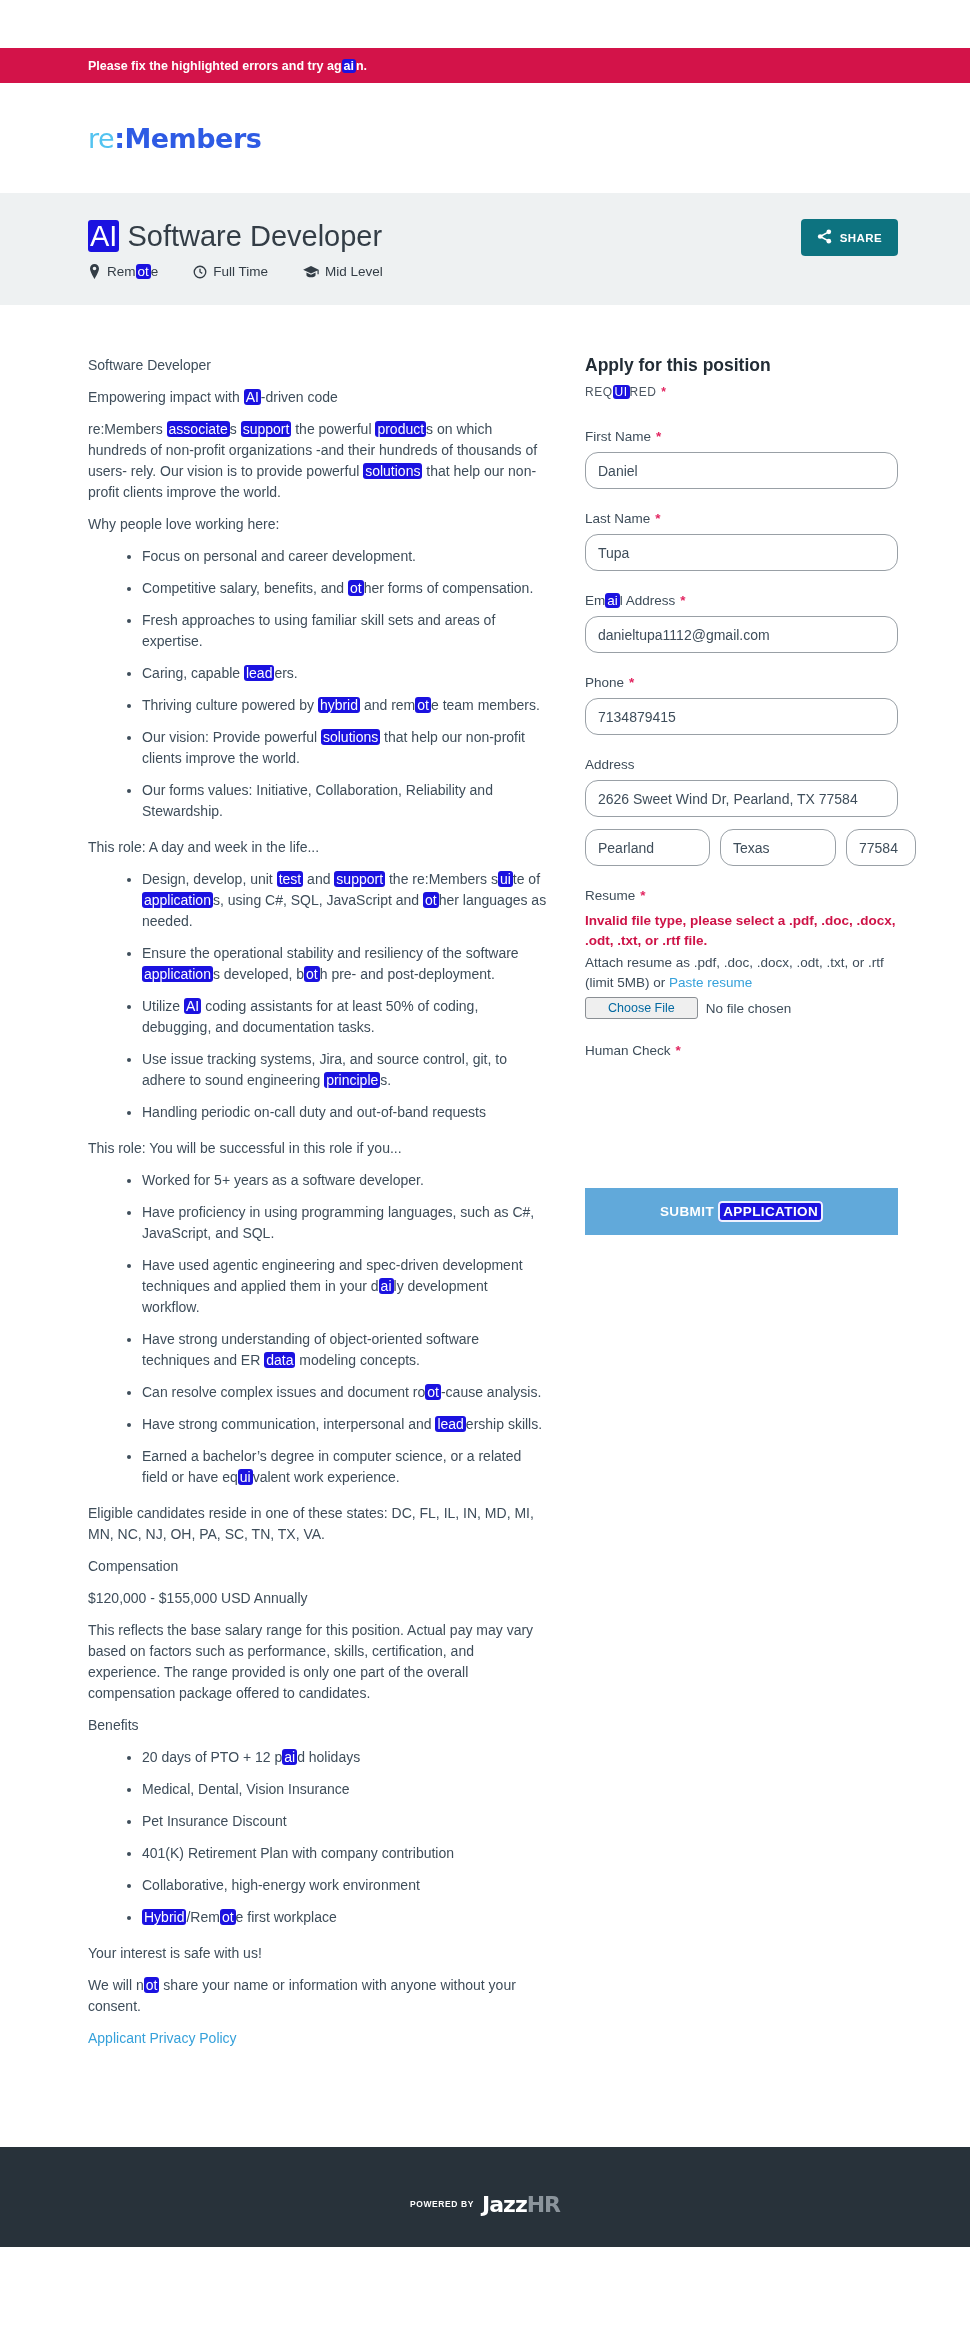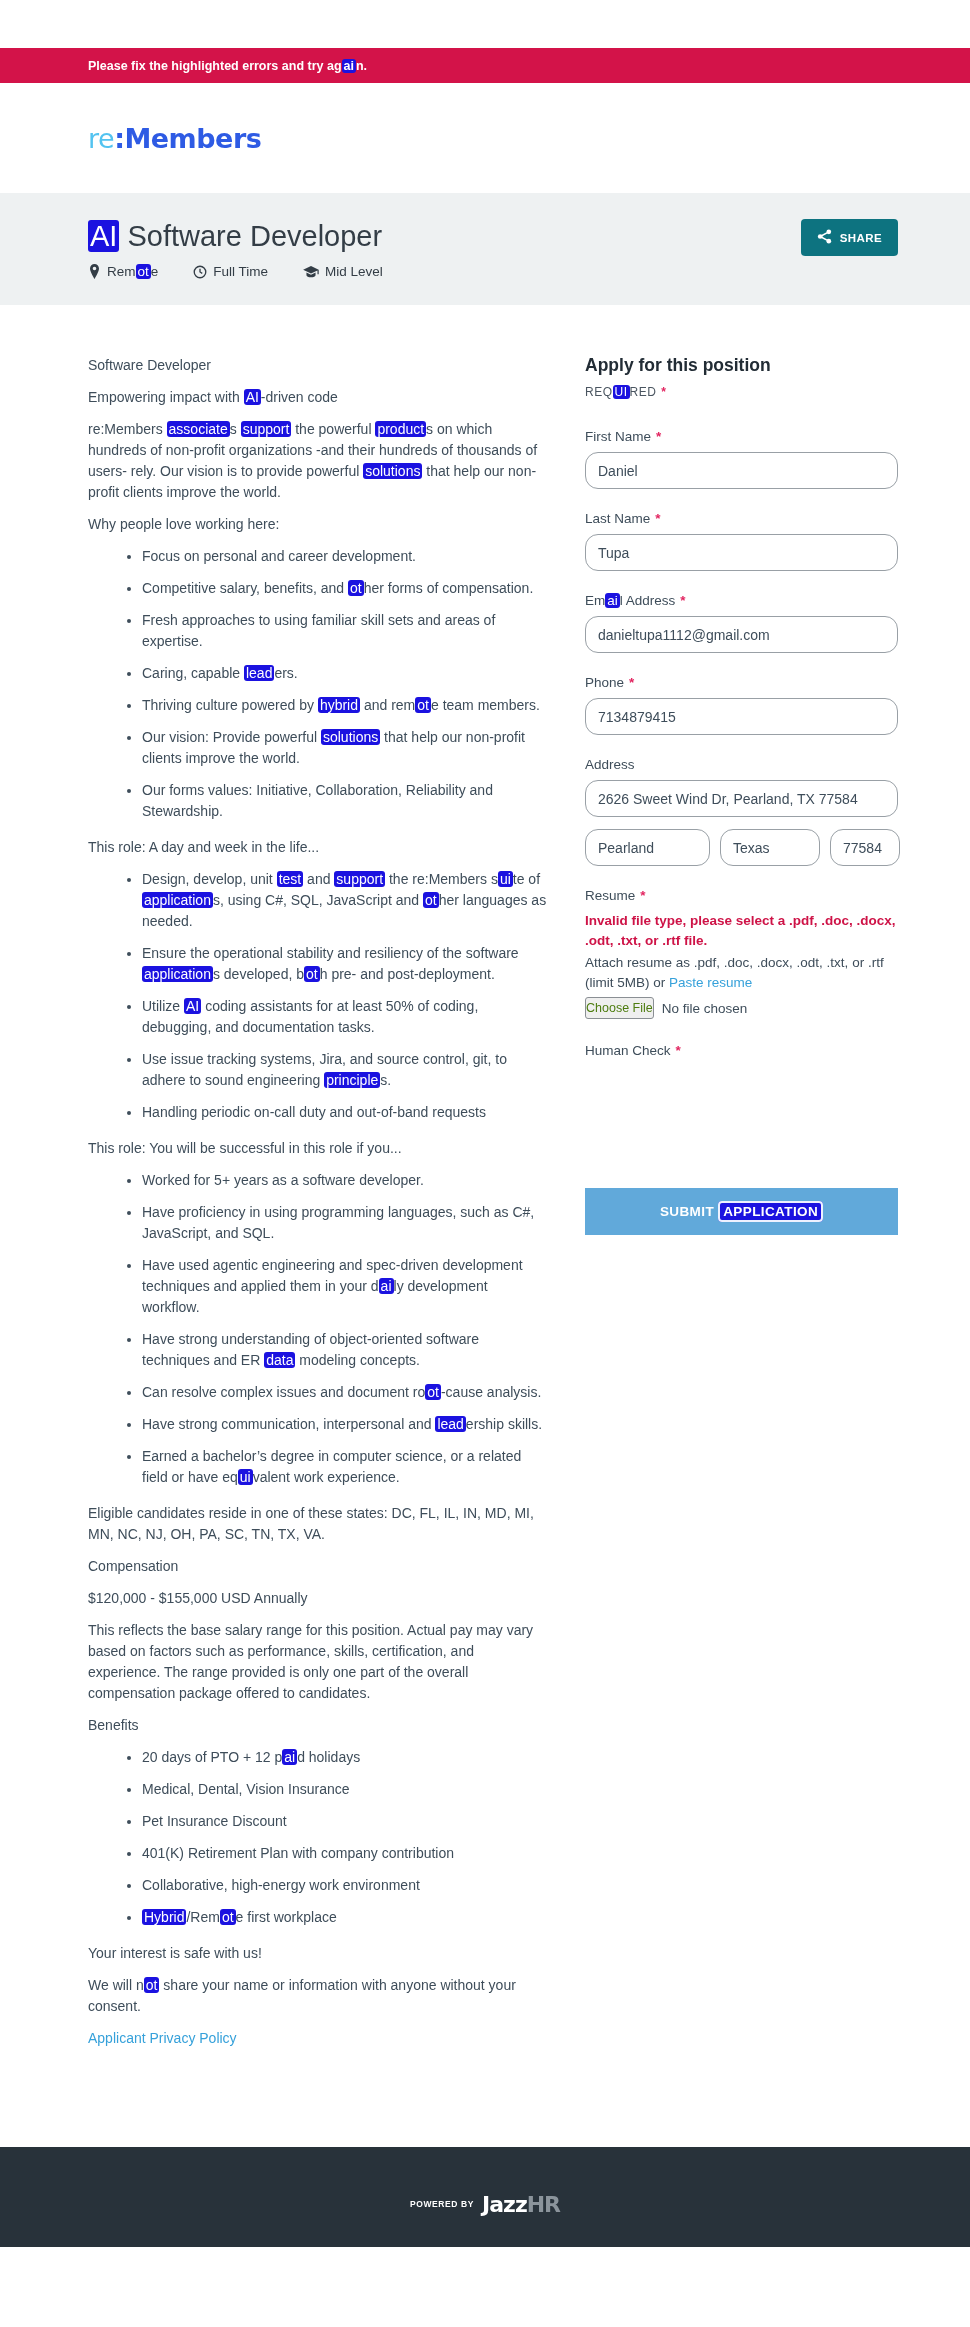--- a/index.html
+++ b/index.html
@@ -49,26 +49,26 @@
   .gap{width:37px;flex:none;}
   .right-col{width:313px;flex:none;}
   .apply-heading{font-size:17.5px;font-weight:bold;color:#222c35;margin-bottom:9px;}
   .required-line{font-size:12px;color:#4a5560;letter-spacing:.5px;margin-bottom:30px;}
   .ast{color:var(--ast);font-weight:bold;margin-left:5px;}
   .field{margin-bottom:22px;}
   .field-label{display:block;font-size:13.5px;color:var(--text);margin-bottom:8px;}
   .text-input{width:100%;height:37px;border:1px solid var(--inputborder);border-radius:13px;padding:0 12px;font-size:14px;color:var(--text);font-family:"Liberation Sans",sans-serif;background:#fff;}
   .addr-row{display:flex;gap:10px;margin-top:12px;}
   .addr-row .city{width:125px;}
-  .addr-row .state{width:100px;}
+  .addr-row .state{width:116px;}
   .addr-row .zip{width:70px;}
   .resume-error{color:var(--crimson);font-weight:bold;font-size:13.5px;line-height:20px;margin:4px 0 2px;}
   .attach-text{font-size:13.5px;line-height:20px;margin-bottom:4px;}
   .file-row{display:flex;align-items:center;gap:8px;margin-top:2px;}
-  .file-btn{border:1px solid #8a8f94;background:#efefef;border-radius:3px;font-size:12.5px;color:#4d7c0f;padding:3px 0;cursor:pointer;}
+  .file-btn{border:1px solid #8a8f94;background:#efefef;border-radius:3px;font-size:12.5px;color:#0369a1;padding:3px 22px;cursor:pointer;}
   .file-status{font-size:13.5px;color:var(--text);}
   .human-check{margin-top:24px;}
   .captcha-spacer{height:100px;}
   .submit-btn{width:100%;height:47px;background:var(--submit);border:none;color:#fff;font-size:13.5px;font-weight:bold;letter-spacing:.4px;cursor:pointer;font-family:"Liberation Sans",sans-serif;}
   .submit-btn .hl{border:2px solid #edf1ff;border-radius:4px;padding:1px 3px;}
   
   .footer{height:100px;background:var(--footer);display:flex;align-items:center;justify-content:center;}
   .powered{display:flex;align-items:center;gap:8px;margin-top:14px;}
   .powered .pb{color:#fff;font-size:8.5px;letter-spacing:.6px;font-weight:bold;}
   .powered .jazz{color:#fff;font-size:22px;font-weight:bold;letter-spacing:-1px;font-family:"DejaVu Sans",sans-serif;}

